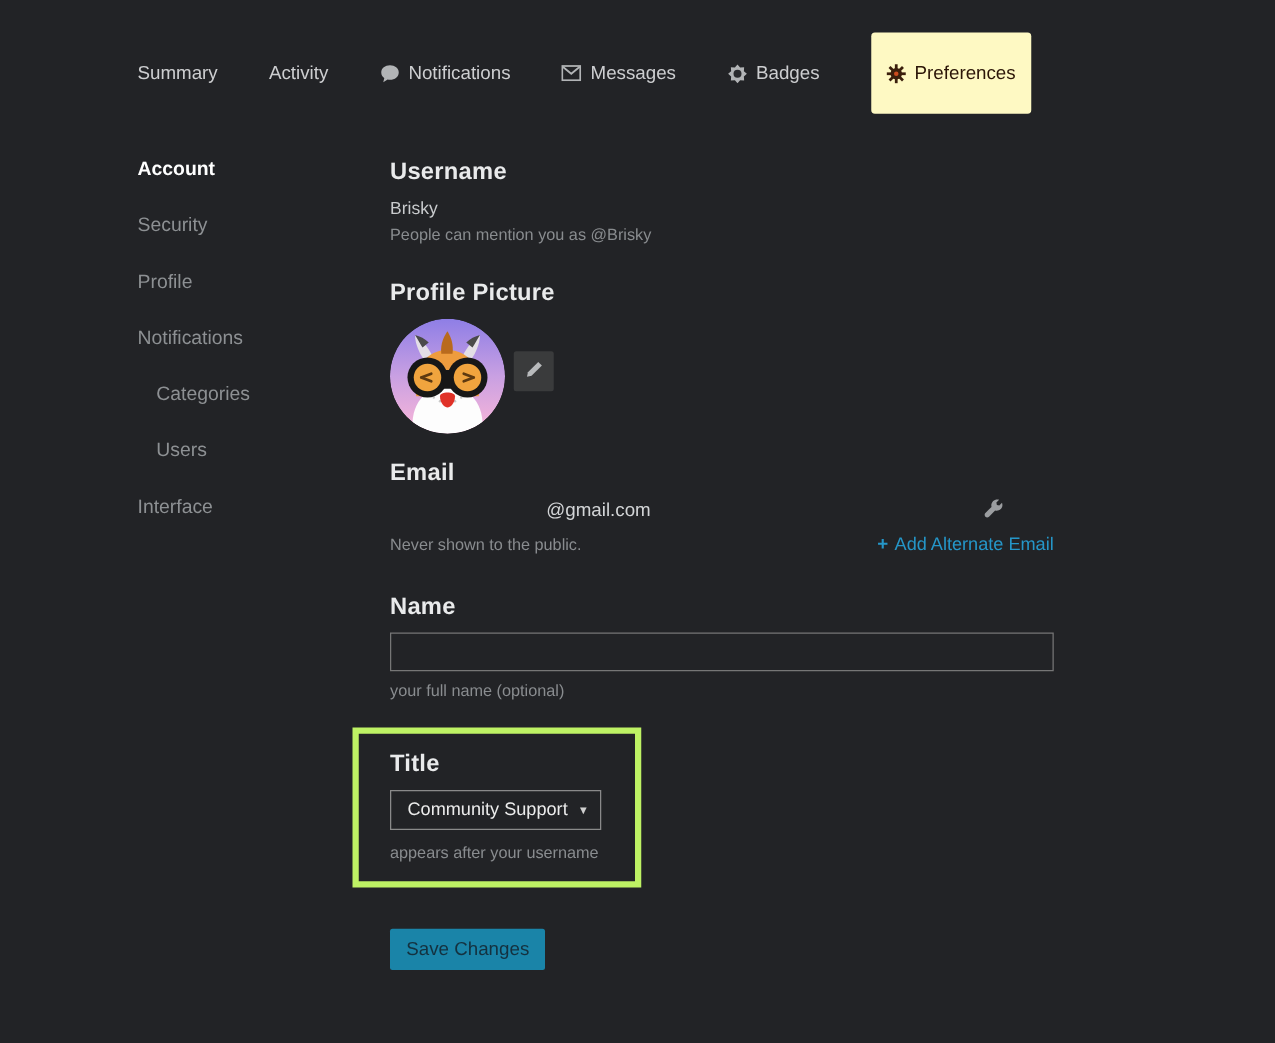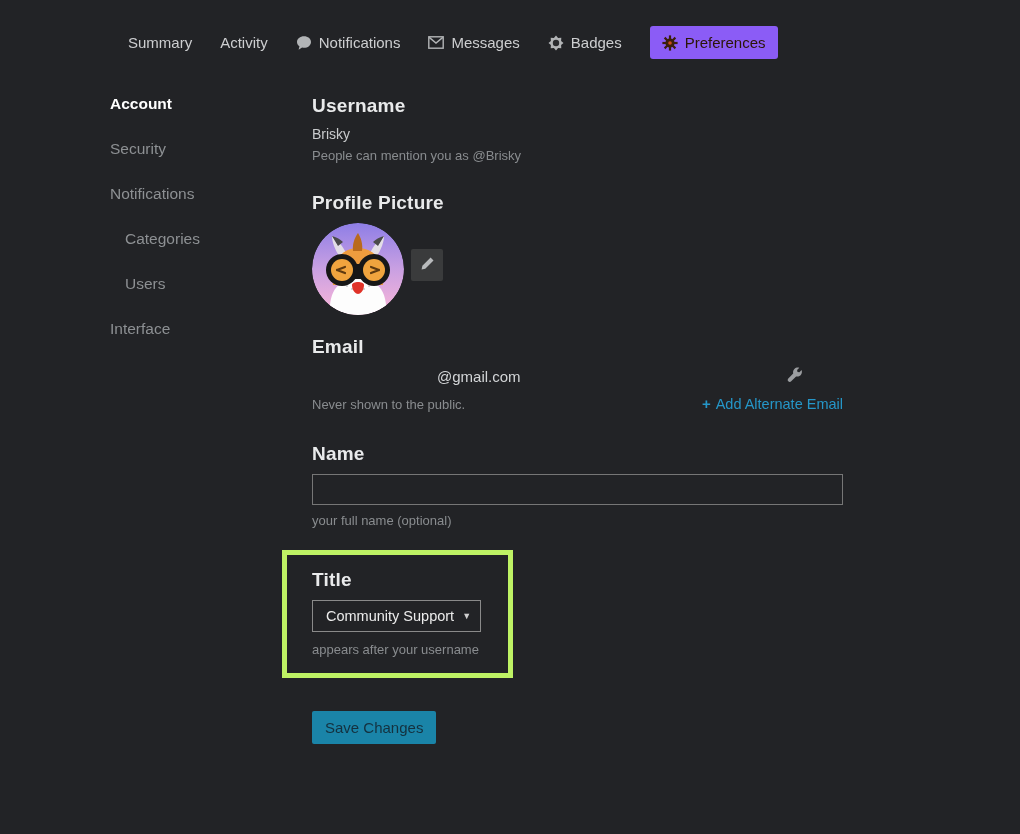--- a/index.html
+++ b/index.html
@@ -5,27 +5,27 @@
   * { margin:0; padding:0; box-sizing:border-box; }
   html,body { width:1020px; height:834px; overflow:hidden; }
   body {
     background:#222326;
     font-family:"Liberation Sans","DejaVu Sans",sans-serif;
     color:#c9cbcd;
   }
   .page { padding:26px 0 0 110px; }
 
   
-  .user-nav { display:flex; align-items:center; gap:28px;margin-left:18px; }
+  .user-nav { display:flex; align-items:center; gap:41px; }
   .nav-item {
     color:#cdced0; font-size:15px; text-decoration:none; cursor:pointer;
     display:flex; align-items:center; gap:7px; white-space:nowrap;
   }
   .nav-item.active {
-    background:#8b5cf6; color:#2b1507; padding:8px 12px; border-radius:3px;justify-content:center;
+    background:#fef9c3; color:#2b1507; padding:24px 12px; border-radius:3px;justify-content:center;
   }
   .nav-icn { display:inline-flex; align-items:center; }
   .nav-icn svg { display:block; }
 
   
   .content { display:flex; margin-top:36px; }
   .sidebar { width:202px; flex:none; }
   .side-item { font-size:15.5px; color:#8d9093; margin-bottom:27px; cursor:pointer; }
   .side-item.active { color:#ffffff; font-weight:bold; }
   .side-item.indented { padding-left:15px; }
@@ -143,20 +143,21 @@
       </span>
       <span>Preferences</span>
     </a>
   </nav>
 
   <div class="content">
 
     <aside class="sidebar">
       <div class="side-item active">Account</div>
       <div class="side-item">Security</div>
+      <div class="side-item">Profile</div>
       <div class="side-item">Notifications</div>
       <div class="side-item indented">Categories</div>
       <div class="side-item indented">Users</div>
       <div class="side-item">Interface</div>
     </aside>
 
     <main class="main">
 
       
       <section class="sec-username">

